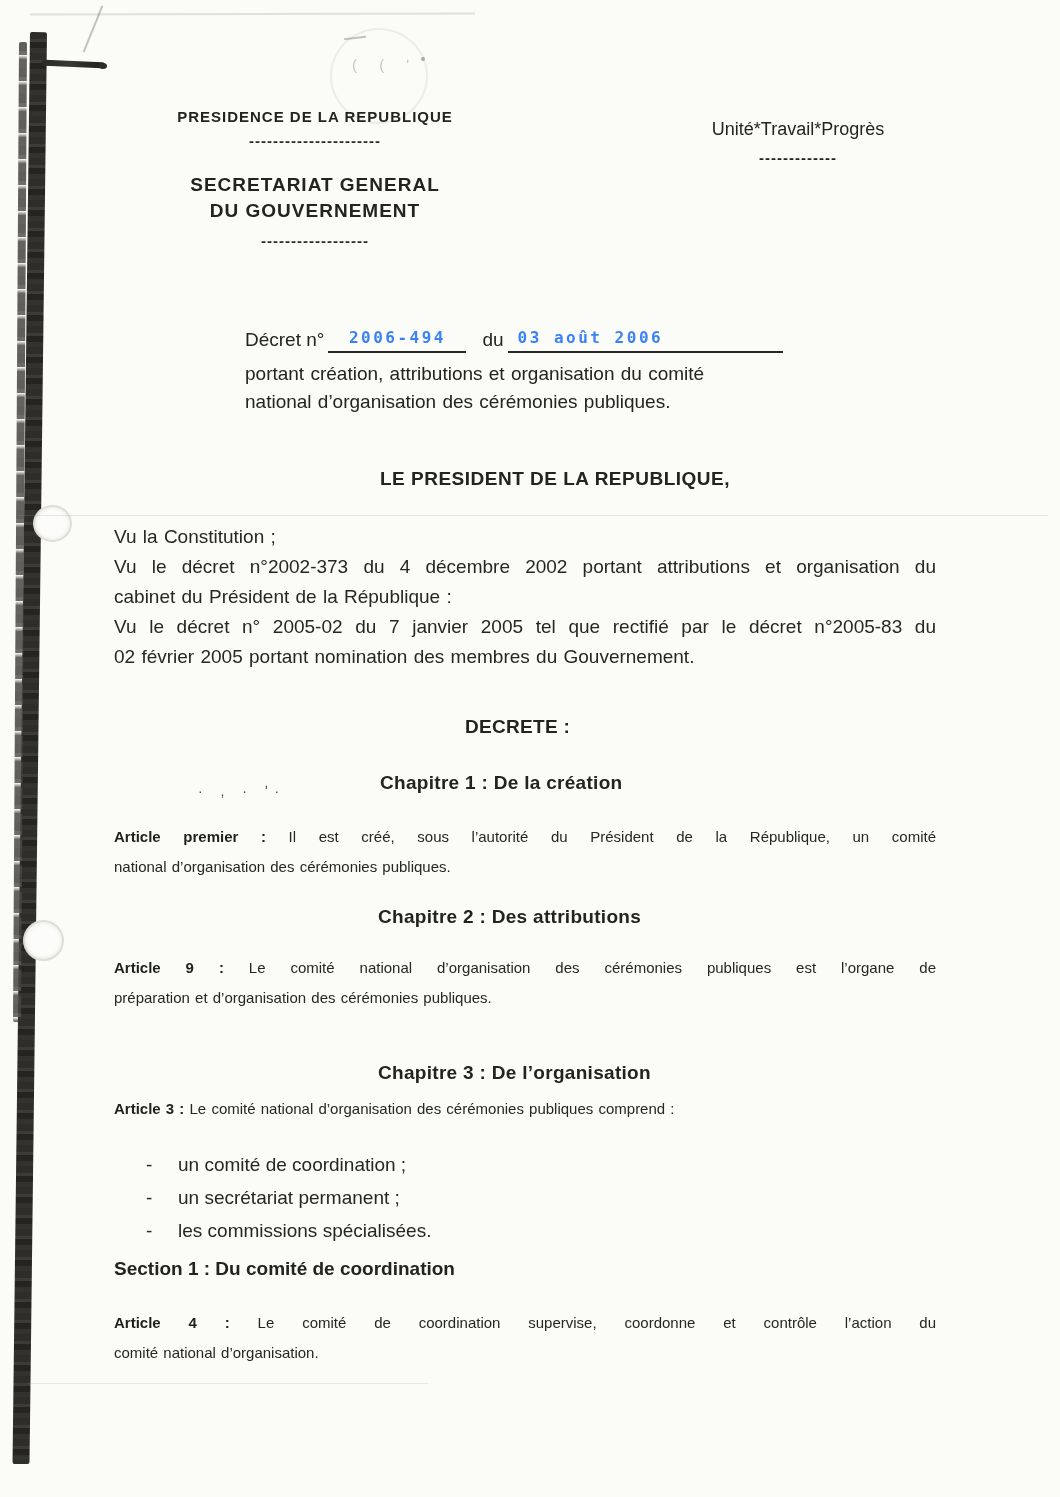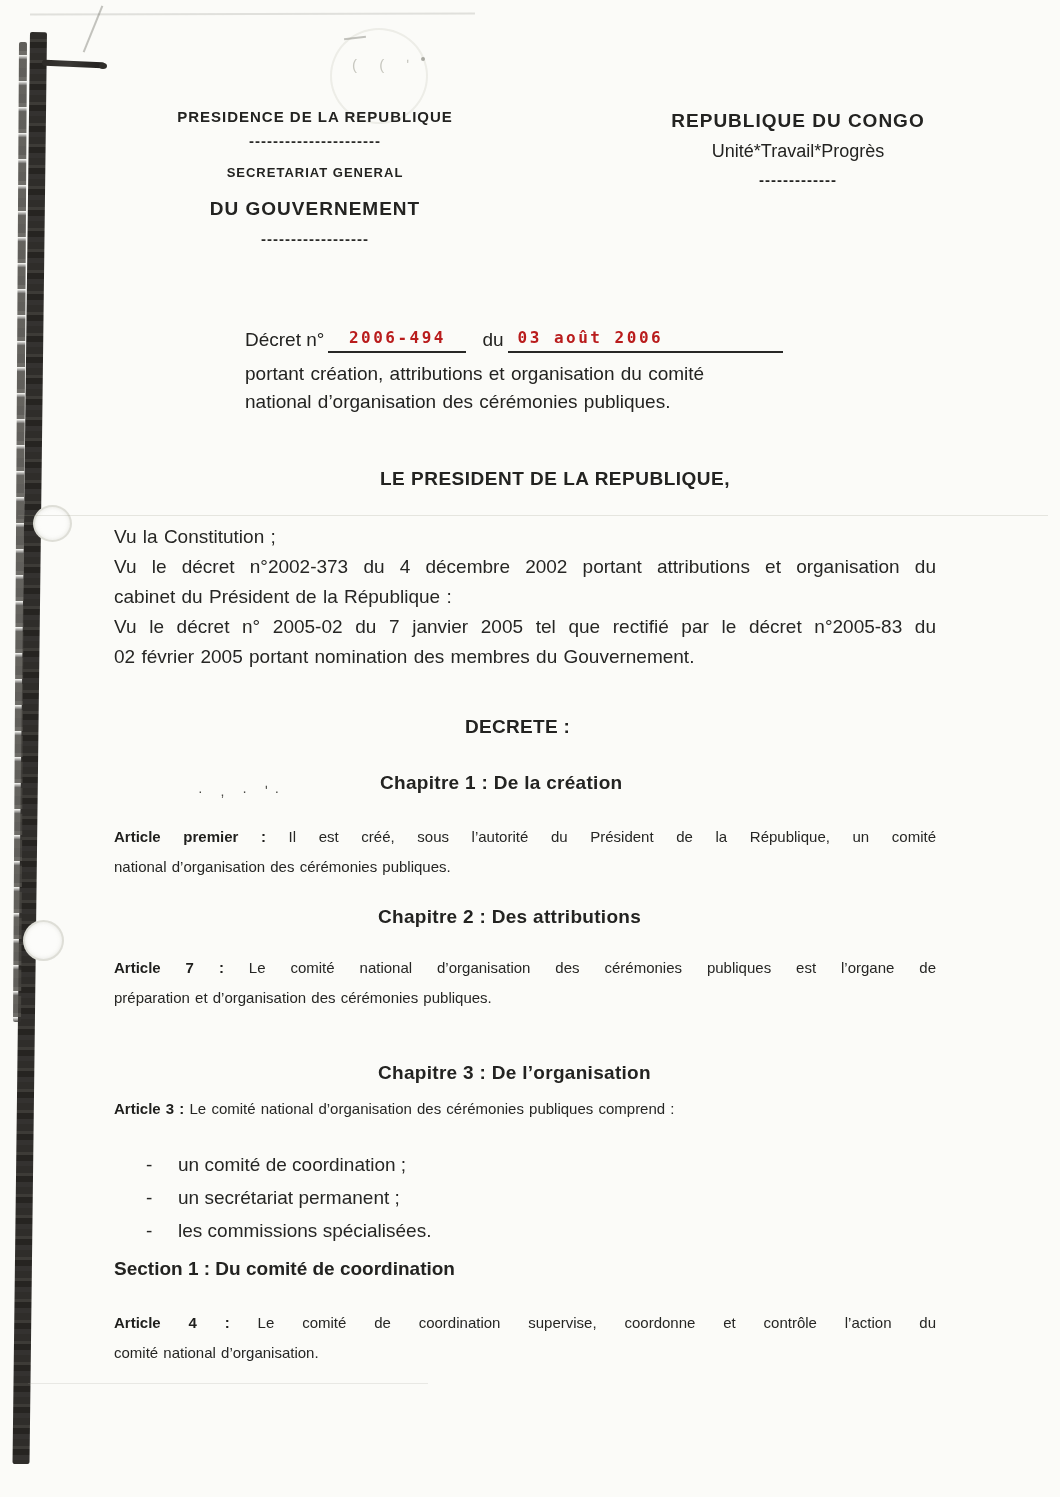--- a/index.html
+++ b/index.html
@@ -77,43 +77,43 @@
   .rule-mid { left: 18px; top: 515px; width: 1030px; }
   .rule-low { left: 28px; top: 1383px; width: 400px; opacity: .8; }
 
   
   .hdr-left {
     position: absolute; left: 140px; top: 108px; width: 350px;
     text-align: center; font-weight: bold; color: #232321;
   }
   .hdr-left .org1 { font-size: 15px; letter-spacing: 1px; }
   .hdr-left .divider { font-size: 15px; letter-spacing: 1px; margin-top: 7px; color: #2a2a28; }
-  .hdr-left .org2 { font-size: 13px; letter-spacing: 1px; margin-top: 16px; }
-  .hdr-left .org3 { font-size: 19px; letter-spacing: 1px; margin-top: 18px; }
+  .hdr-left .org2 { font-size: 19px; letter-spacing: 1px; margin-top: 25px; }
+  .hdr-left .org3 { font-size: 19px; letter-spacing: 1px; margin-top: 4px; }
   .hdr-left .divider2 { font-size: 15px; letter-spacing: 1px; margin-top: 10px; color: #2a2a28; }
 
   .hdr-right {
     position: absolute; left: 648px; top: 110px; width: 300px;
     text-align: center; color: #232321;
   }
   .hdr-right .country { font-size: 19px; font-weight: bold; letter-spacing: 1px; }
   .hdr-right .motto { font-size: 18px; margin-top: 9px; }
   .hdr-right .divider { font-size: 15px; font-weight: bold; letter-spacing: 1px; margin-top: 9px; }
 
   .decree-row {
     position: absolute; left: 245px; top: 328px;
     display: flex; align-items: flex-end;
     font-size: 19px; color: #232321;
   }
   .decree-row .lbl { padding-bottom: 2px; }
   .fill-field {
     border-bottom: 2.5px solid #282826;
     font-family: "DejaVu Sans Mono", monospace;
     font-weight: bold; font-size: 16px; letter-spacing: 2.5px;
-    color: #b91c1c; padding: 0 4px 4px 4px;
+    color: #3b82f6; padding: 0 4px 4px 4px;
   }
   .field-number { width: 138px; text-align: center; margin-left: 4px; }
   .field-date { width: 275px; text-align: left; padding-left: 10px; margin-left: 4px; }
   .du-lbl { margin-left: 16px; padding-bottom: 2px; }
 
   .decree-subject {
     position: absolute; left: 245px; top: 360px; width: 560px;
     font-size: 19px; line-height: 28px; color: #232321; word-spacing: 1px;
   }
 
@@ -187,21 +187,20 @@
 
   <div class="hdr-left">
     <div class="org1">PRESIDENCE DE LA REPUBLIQUE</div>
     <div class="divider">----------------------</div>
     <div class="org2">SECRETARIAT GENERAL</div>
     <div class="org3">DU GOUVERNEMENT</div>
     <div class="divider2">------------------</div>
   </div>
 
   <div class="hdr-right">
-    <div class="country">REPUBLIQUE DU CONGO</div>
     <div class="motto">Unité*Travail*Progrès</div>
     <div class="divider">-------------</div>
   </div>
 
   <div class="decree-row">
     <span class="lbl">Décret n°</span>
     <span class="fill-field field-number">2006-494</span>
     <span class="lbl du-lbl">du</span>
     <span class="fill-field field-date">03 août 2006</span>
   </div>
@@ -225,21 +224,21 @@
 
   <div class="centered-heading h-ch1">Chapitre 1 : De la création</div>
   <div class="pencil-marks">· ,  ·  ʹ·</div>
   <div class="article art-1">
     <div class="jline"><strong>Article premier :</strong> <span>Il est créé, sous l’autorité du Président de la République, un comité</span></div>
     <div>national d’organisation des cérémonies publiques.</div>
   </div>
 
   <div class="centered-heading h-ch2">Chapitre 2 : Des attributions</div>
   <div class="article art-2">
-    <div class="jline"><strong>Article 7 :</strong> <span>Le comité national d’organisation des cérémonies publiques est l’organe de</span></div>
+    <div class="jline"><strong>Article 9 :</strong> <span>Le comité national d’organisation des cérémonies publiques est l’organe de</span></div>
     <div>préparation et d’organisation des cérémonies publiques.</div>
   </div>
 
   <div class="centered-heading h-ch3">Chapitre 3 : De l’organisation</div>
   <div class="article art-3">
     <div><strong>Article 3 :</strong> <span>Le comité national d’organisation des cérémonies publiques comprend :</span></div>
   </div>
 
   <ul class="org-list">
     <li>

